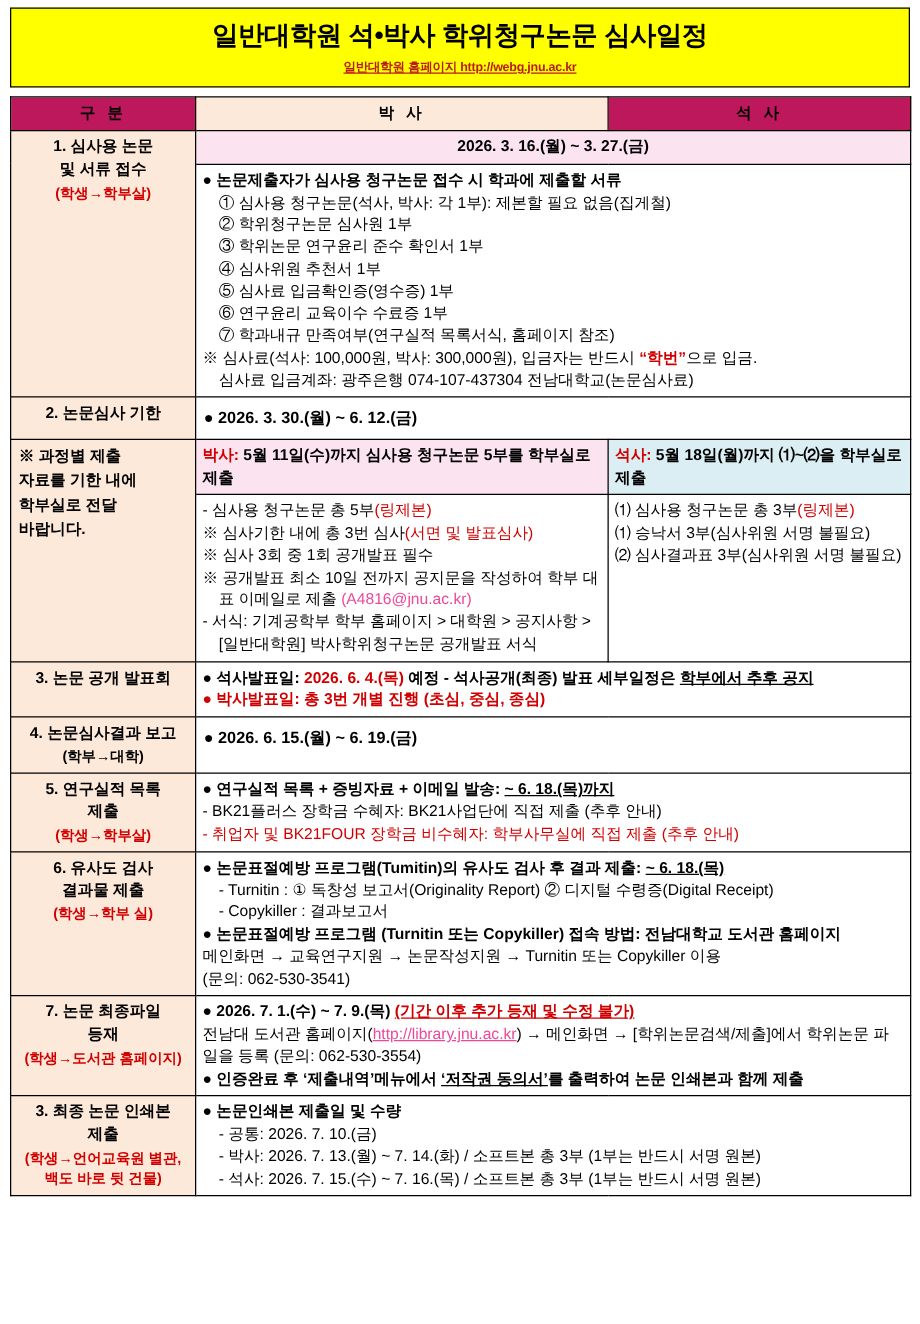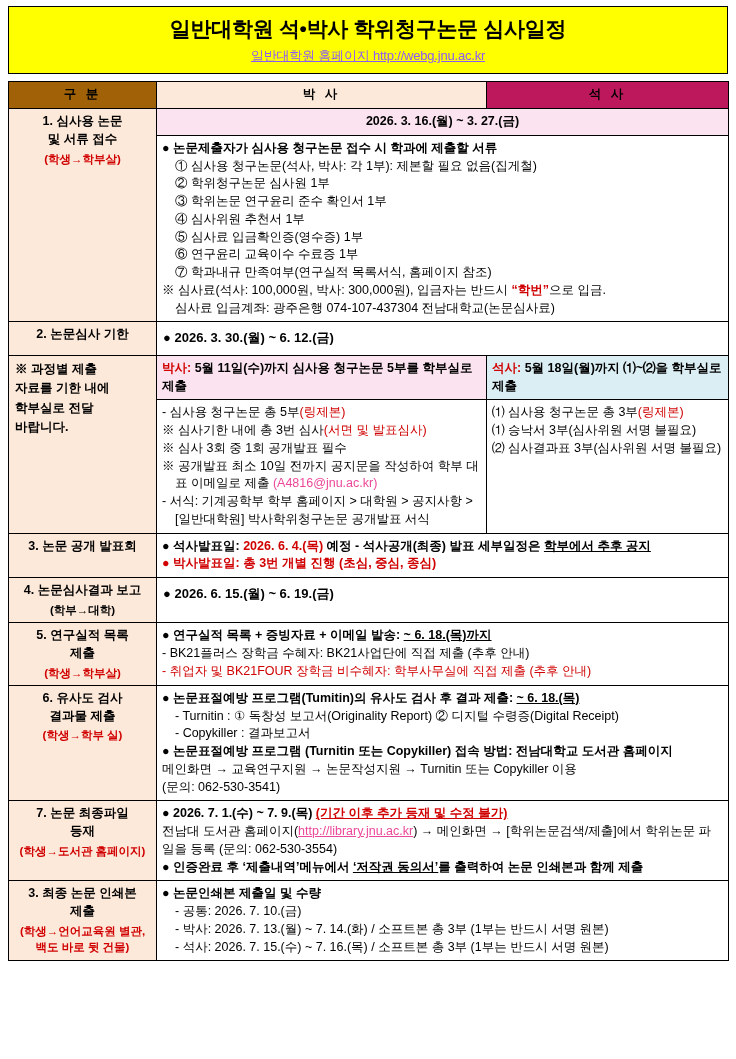--- a/index.html
+++ b/index.html
@@ -29,23 +29,23 @@
   .header .line2 {
     color: #000;
     font-size: 21px;
     font-weight: bold;
     letter-spacing: -0.3px;
     line-height: 1.3;
     margin-top: 1px;
   }
   .header .line3 {
     margin-top: 5px;
-    font-size: 13px;
-    font-weight: normal;
-    color: #8b5cf6;
+    font-size: 10px;
+    font-weight: bold;
+    color: #b91c1c;
     text-decoration: underline;
     letter-spacing: -0.2px;
   }
 
   
   table.main {
     width: 720px;
     margin-top: 7px;
     border-collapse: collapse;
     table-layout: fixed;
@@ -58,21 +58,21 @@
     line-height: 1.42;
   }
   .colhead {
     text-align: center;
     font-weight: bold;
     font-size: 13px;
     vertical-align: middle;
     padding: 5px 4px;
     letter-spacing: 3px;
   }
-  .ch-gubun { background: #a16207; width: 148px; }
+  .ch-gubun { background: #be185d; width: 148px; }
   .ch-phd   { background: #fde9d9; }
   .ch-ms    { background: #be185d; }
 
   .label {
     background: #fde9d9;
     text-align: center;
     vertical-align: middle;
     font-weight: bold;
     font-size: 12.5px;
     line-height: 1.5;

